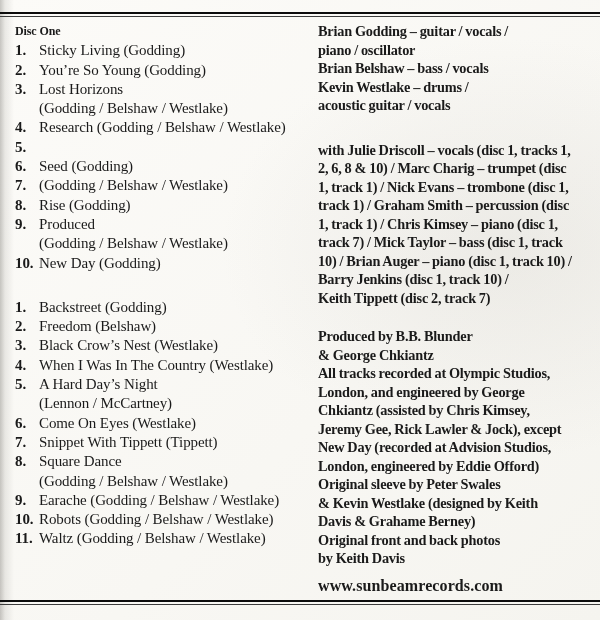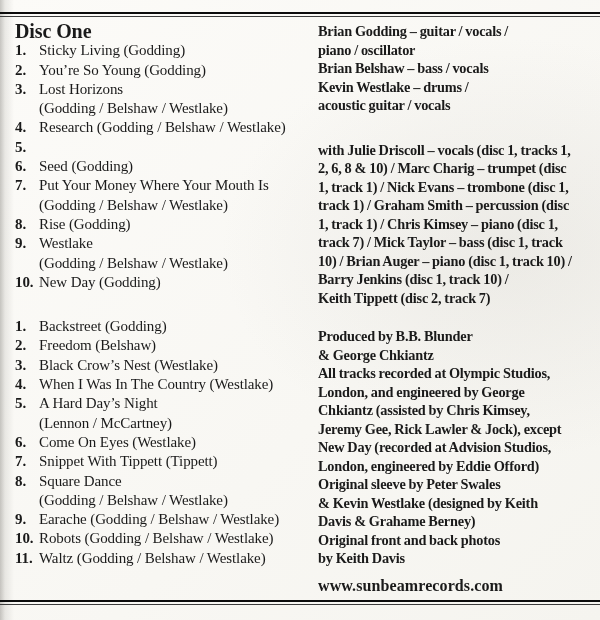--- a/index.html
+++ b/index.html
@@ -22,21 +22,21 @@
     border-bottom: 1.5px solid #3c3c3c;
     background: transparent;
   }
   .rule-top { top: 12px; }
   .rule-bottom { top: 600px; }
 
   .col-left {
     position: absolute; left: 15px; top: 22px; width: 300px;
     font-size: 15px; line-height: 19.3px; letter-spacing: -0.1px;
   }
-  .disc-heading { font-weight: bold; font-size: 20px; white-space: nowrap; }
+  .disc-heading { font-weight: bold; font-size: 12px; white-space: nowrap; }
   .disc-two { margin-top: 25px; }
   .track { display: flex; }
   .track .num { flex: 0 0 24px; font-weight: bold; }
   .track .title { min-width: 0; }
   .tline { white-space: nowrap; }
 
   .col-right {
     position: absolute; left: 318px; top: 22px; width: 282px;
     font-weight: bold; font-size: 14.3px; line-height: 18.5px;
     letter-spacing: -0.2px; word-spacing: -0.4px;
@@ -89,34 +89,33 @@
           </div>
           <div class="track">
             <span class="num">6.</span>
             <span class="title">
               <div class="tline">Seed (Godding)</div>
             </span>
           </div>
           <div class="track">
             <span class="num">7.</span>
             <span class="title">
-              <div class="tline">Put Your Money Where Your Mouth Is</div>
               <div class="tline">(Godding / Belshaw / Westlake)</div>
             </span>
           </div>
           <div class="track">
             <span class="num">8.</span>
             <span class="title">
               <div class="tline">Rise (Godding)</div>
             </span>
           </div>
           <div class="track">
             <span class="num">9.</span>
             <span class="title">
-              <div class="tline">Westlake</div>
+              <div class="tline">Produced</div>
               <div class="tline">(Godding / Belshaw / Westlake)</div>
             </span>
           </div>
           <div class="track">
             <span class="num">10.</span>
             <span class="title">
               <div class="tline">New Day (Godding)</div>
             </span>
           </div>
         </div>

